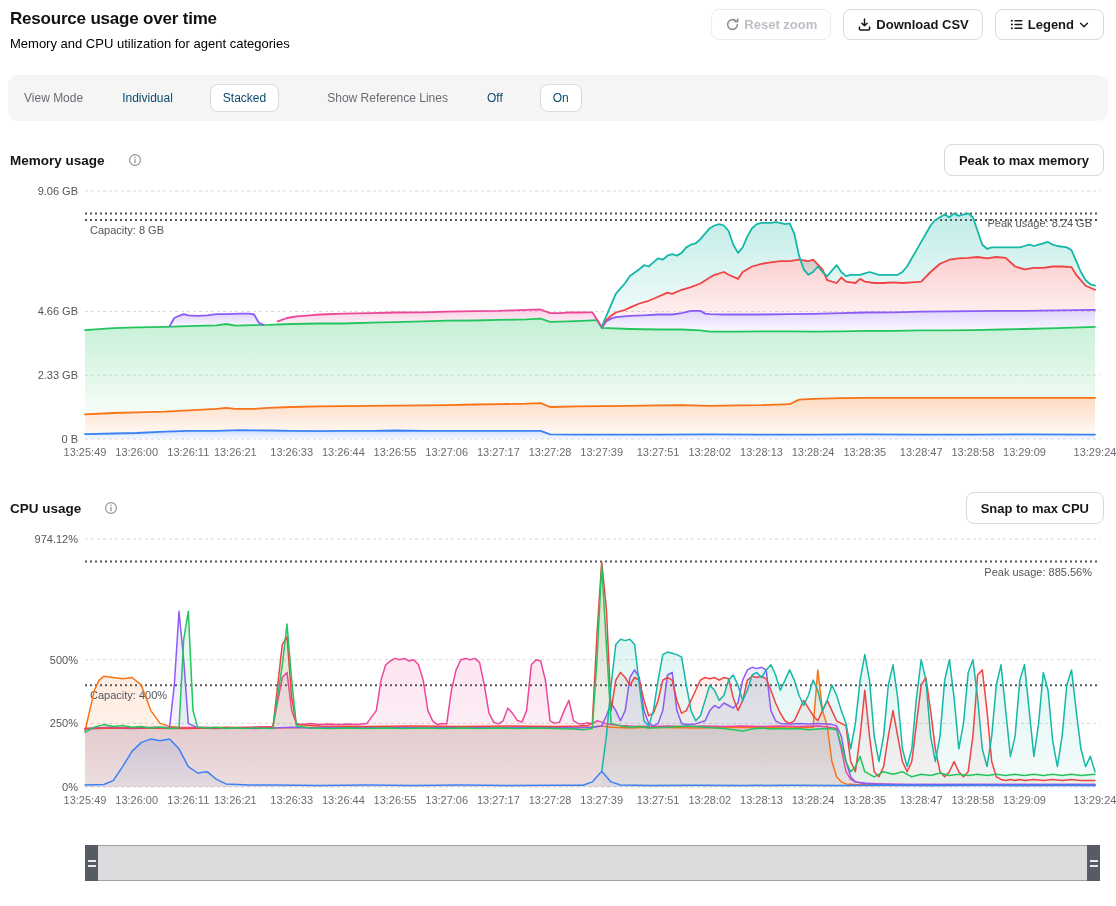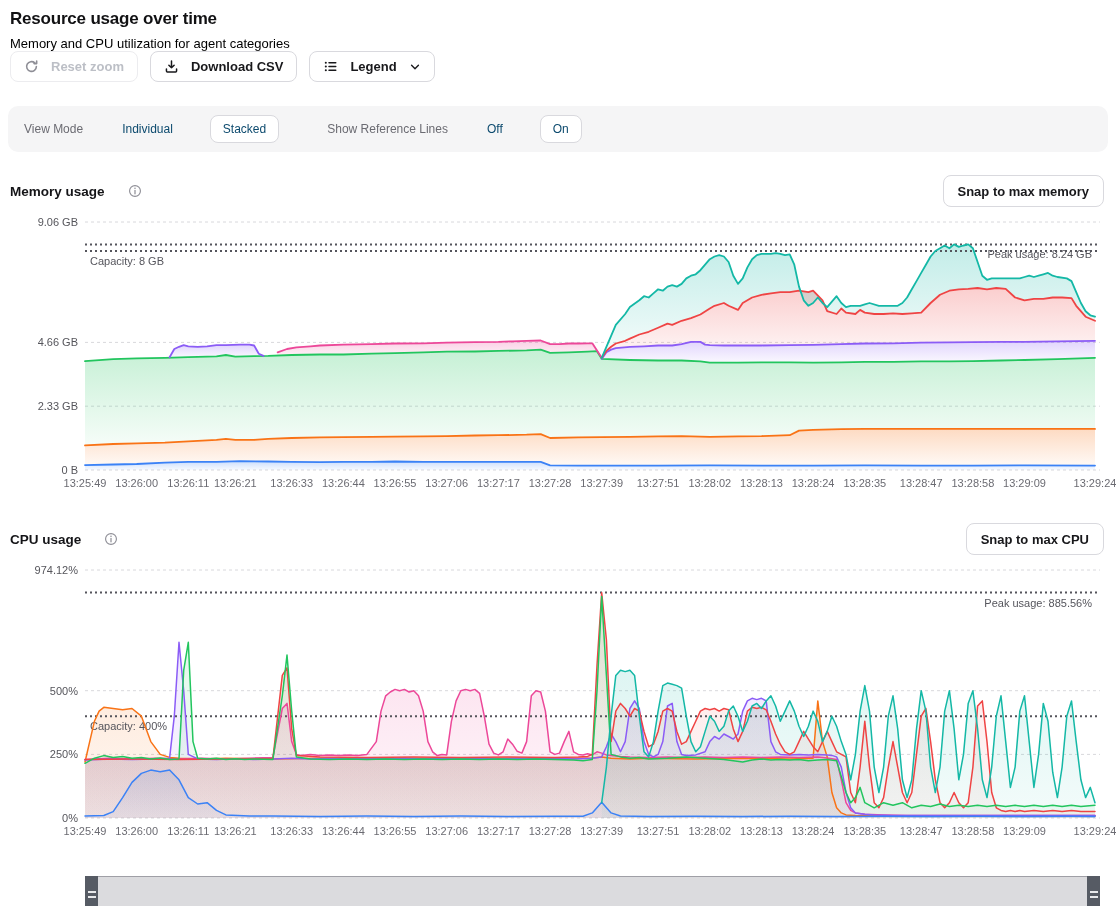--- a/index.html
+++ b/index.html
@@ -4,26 +4,26 @@
 <style>
   * { box-sizing: border-box; margin: 0; padding: 0; }
   html,body { background:#ffffff; }
   body {
     width:1116px; height:906px; overflow:hidden; position:relative;
     font-family:"Liberation Sans", sans-serif; color:#18181b;
   }
   .page { width:1116px; height:906px; position:relative; }
 
   
-  .header { display:flex; justify-content:space-between; align-items:flex-start; padding:9px 12px 0 10px;flex-direction:column; }
+  .header { display:flex; justify-content:space-between; align-items:flex-start; padding:9px 12px 0 10px; }
   .page-title { font-size:17px; font-weight:700; letter-spacing:-0.2px; color:#111113; }
   .page-subtitle { margin-top:7px; font-size:13px; color:#000000; }
   .header-actions { display:flex; gap:12px; align-items:center; }
   .btn {
-    display:inline-flex; align-items:center; gap:12px; background:#fff;
+    display:inline-flex; align-items:center; gap:4px; background:#fff;
     border:1px solid #d9d9de; border-radius:8px; height:31px; padding:0 13px;
     font-size:13px; font-weight:600; color:#18181b; cursor:pointer; white-space:nowrap;
   }
   .btn.disabled { color:#bcbfc6; border-color:#ececef; }
   .btn svg { display:block; }
 
   
   .toolbar {
     margin:24px 8px 0; background:#f5f5f6; border-radius:10px; height:46px;
     display:flex; align-items:center; padding:0 16px;
@@ -120,21 +120,21 @@
 
   <div class="section-header mem">
     <div class="section-title">
       <span>Memory usage</span>
       <svg width="14" height="14" viewBox="0 0 16 16" class="icon-muted">
         <circle cx="8" cy="8" r="6.2" fill="none" stroke="currentColor" stroke-width="1.3"></circle>
         <line x1="8" y1="7.3" x2="8" y2="11.2" stroke="currentColor" stroke-width="1.4" stroke-linecap="round"></line>
         <circle cx="8" cy="4.8" r="0.9" fill="currentColor"></circle>
       </svg>
     </div>
-    <button class="snap-btn">Snap to max memory</button>
+    <button class="snap-btn">Peak to max memory</button>
   </div>
   <div class="chart-container">
       <svg width="1116" height="290">
         <defs>
           <linearGradient id="memory-g0" x1="0" y1="0" x2="0" y2="1">
             <stop offset="0%" stop-color="#3b82f6" stop-opacity="0.26"></stop>
             <stop offset="100%" stop-color="#3b82f6" stop-opacity="0.04"></stop>
           </linearGradient>
           <linearGradient id="memory-g1" x1="0" y1="0" x2="0" y2="1">
             <stop offset="0%" stop-color="#f97316" stop-opacity="0.26"></stop>

